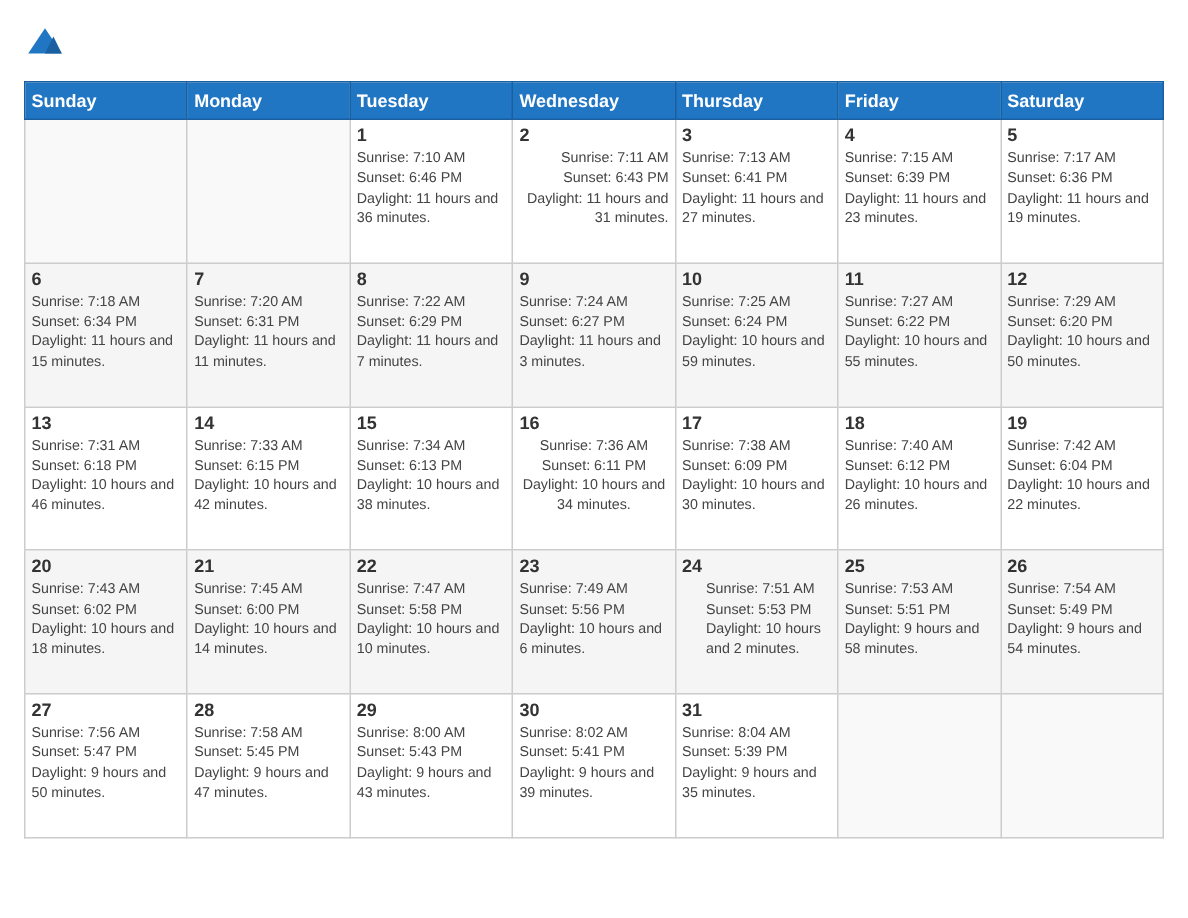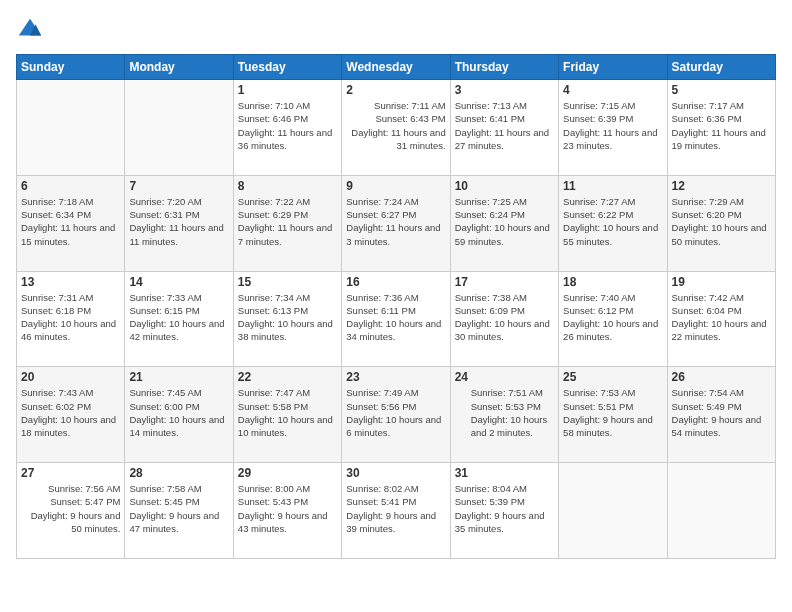--- a/index.html
+++ b/index.html
@@ -230,21 +230,21 @@
 Daylight: 10 hours and 42 minutes.</div>
           </td>
           <td>
             <span class="day-number">15</span>
             <div class="day-info" style="white-space: pre-line;">Sunrise: 7:34 AM
 Sunset: 6:13 PM
 Daylight: 10 hours and 38 minutes.</div>
           </td>
           <td>
             <span class="day-number">16</span>
-            <div class="day-info" style="white-space: pre-line;">Sunrise: 7:36 AM
+            <div class="day-info" style="white-space: pre-line; text-align: center;">Sunrise: 7:36 AM
 Sunset: 6:11 PM
 Daylight: 10 hours and 34 minutes.</div>
           </td>
           <td>
             <span class="day-number">17</span>
             <div class="day-info" style="white-space: pre-line;">Sunrise: 7:38 AM
 Sunset: 6:09 PM
 Daylight: 10 hours and 30 minutes.</div>
           </td>
           <td>
@@ -300,21 +300,21 @@
           <td>
             <span class="day-number">26</span>
             <div class="day-info" style="white-space: pre-line;">Sunrise: 7:54 AM
 Sunset: 5:49 PM
 Daylight: 9 hours and 54 minutes.</div>
           </td>
         </tr>
         <tr>
           <td>
             <span class="day-number">27</span>
-            <div class="day-info" style="white-space: pre-line; text-align: right;">Sunrise: 7:56 AM
+            <div class="day-info" style="white-space: pre-line;">Sunrise: 7:56 AM
 Sunset: 5:47 PM
 Daylight: 9 hours and 50 minutes.</div>
           </td>
           <td>
             <span class="day-number">28</span>
             <div class="day-info" style="white-space: pre-line;">Sunrise: 7:58 AM
 Sunset: 5:45 PM
 Daylight: 9 hours and 47 minutes.</div>
           </td>
           <td>

